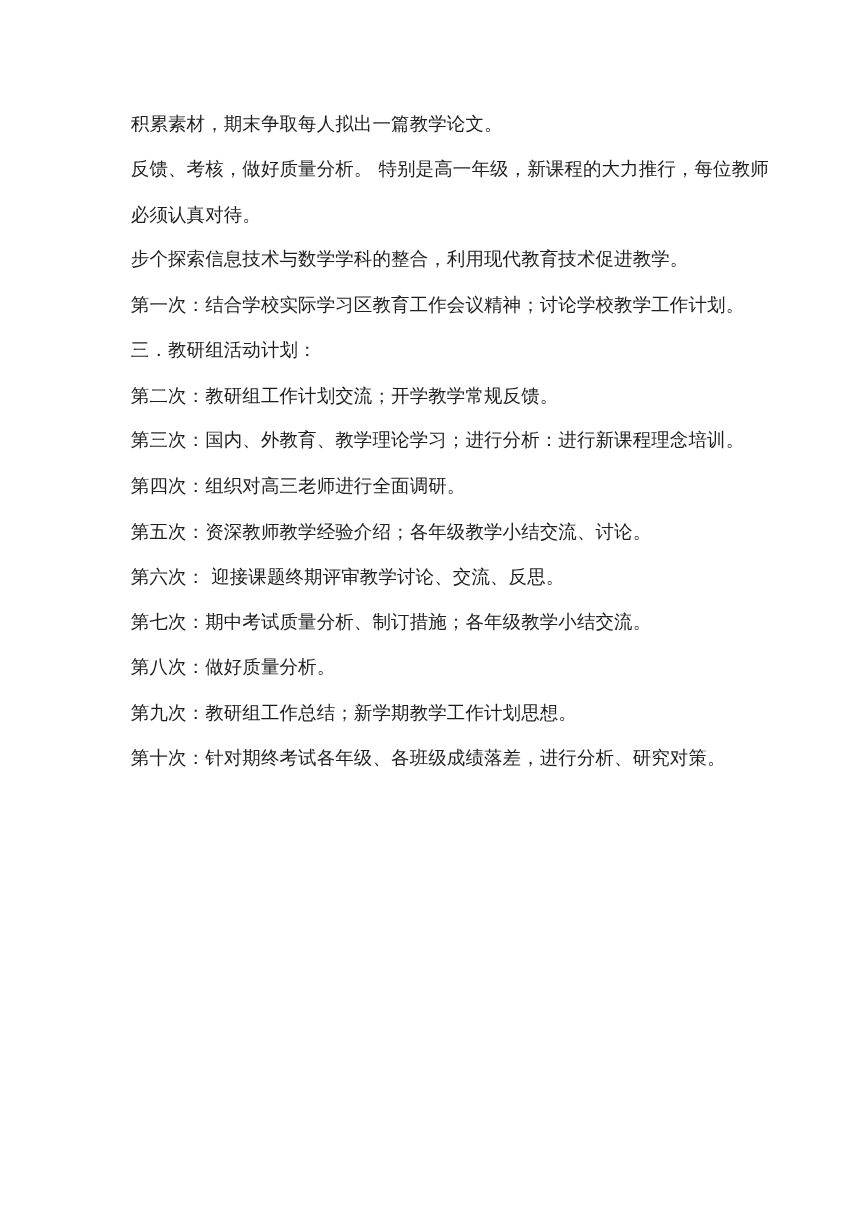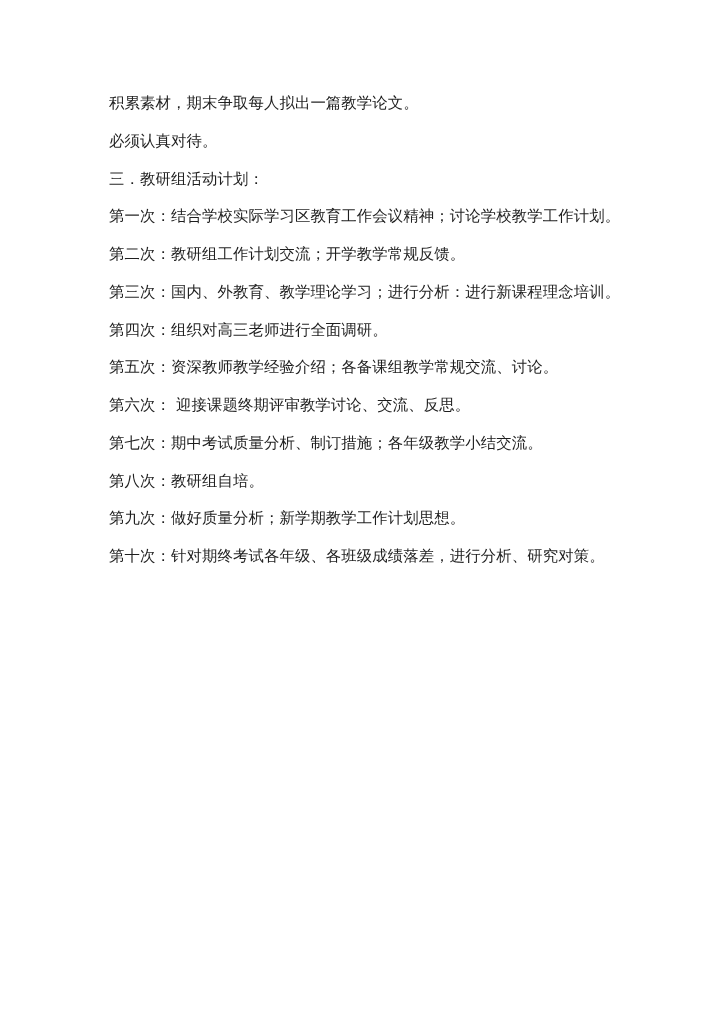--- a/index.html
+++ b/index.html
@@ -36,26 +36,28 @@
       white-space: nowrap;
       letter-spacing: 0.1px;
     }
   </style>
 </head>
 <body>
 
 <div class="page">
   <div class="content">
     <div class="line">积累素材，期末争取每人拟出一篇教学论文。</div>
+    <div class="line">反馈、考核，做好质量分析。 特别是高一年级，新课程的大力推行，每位教师</div>
     <div class="line">必须认真对待。</div>
+    <div class="line">步个探索信息技术与数学学科的整合，利用现代教育技术促进教学。</div>
+    <div class="line">第一次：结合学校实际学习区教育工作会议精神；讨论学校教学工作计划。</div>
     <div class="line">三．教研组活动计划：</div>
-    <div class="line">第一次：结合学校实际学习区教育工作会议精神；讨论学校教学工作计划。</div>
     <div class="line">第二次：教研组工作计划交流；开学教学常规反馈。</div>
     <div class="line">第三次：国内、外教育、教学理论学习；进行分析：进行新课程理念培训。</div>
     <div class="line">第四次：组织对高三老师进行全面调研。</div>
-    <div class="line">第五次：资深教师教学经验介绍；各备课组教学常规交流、讨论。</div>
+    <div class="line">第五次：资深教师教学经验介绍；各年级教学小结交流、讨论。</div>
     <div class="line">第六次： 迎接课题终期评审教学讨论、交流、反思。</div>
     <div class="line">第七次：期中考试质量分析、制订措施；各年级教学小结交流。</div>
-    <div class="line">第八次：教研组自培。</div>
-    <div class="line">第九次：做好质量分析；新学期教学工作计划思想。</div>
+    <div class="line">第八次：做好质量分析。</div>
+    <div class="line">第九次：教研组工作总结；新学期教学工作计划思想。</div>
     <div class="line">第十次：针对期终考试各年级、各班级成绩落差，进行分析、研究对策。</div>
   </div>
 </div>
 
 </body></html>

